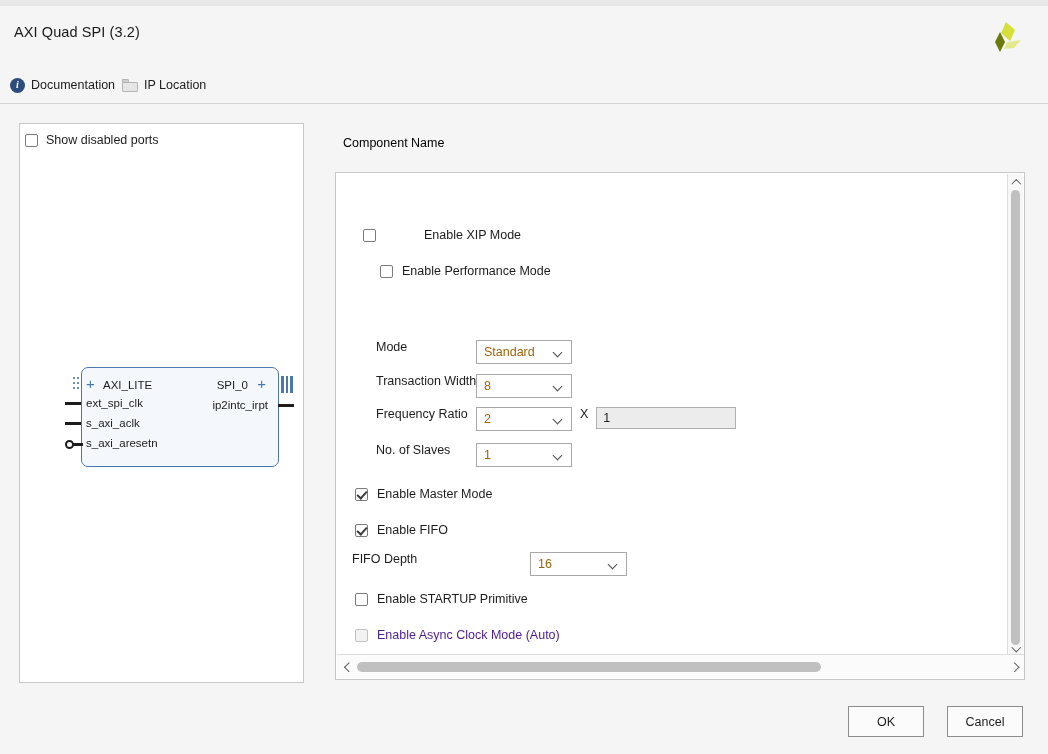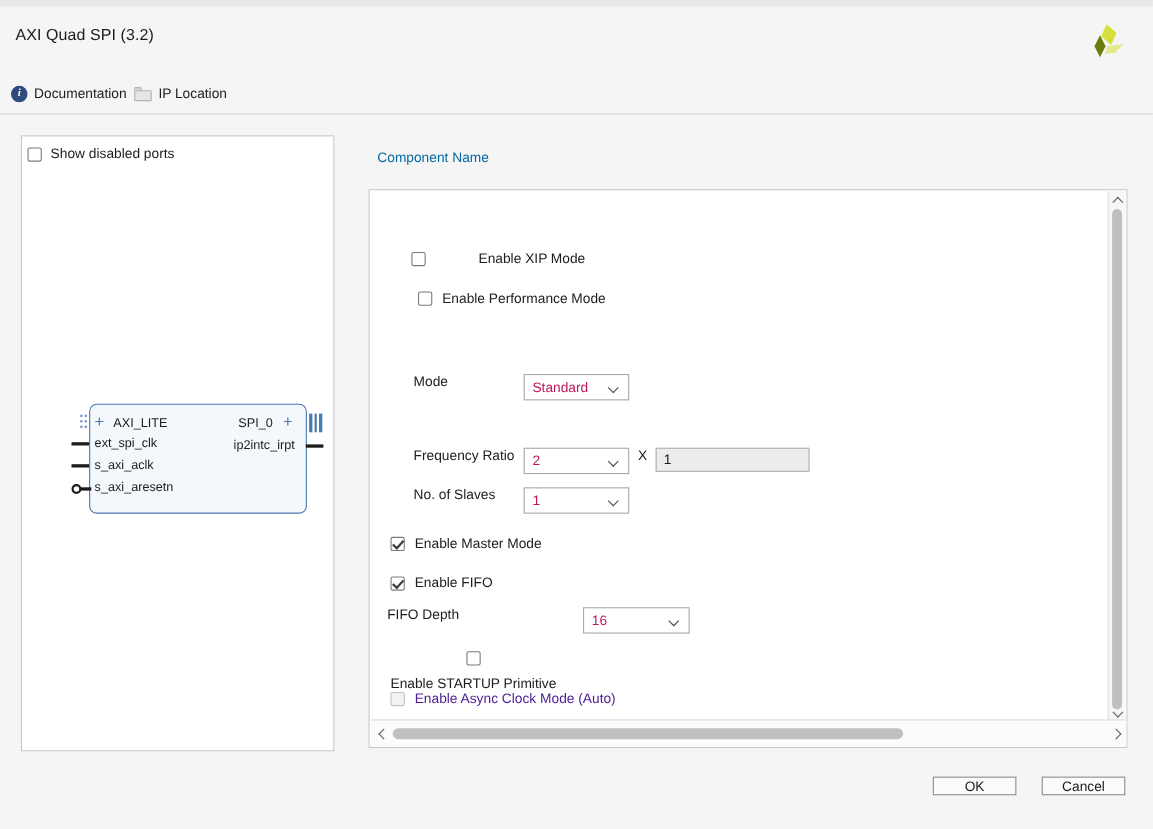--- a/index.html
+++ b/index.html
@@ -242,21 +242,21 @@
 
   
   #component-row {
     position: absolute;
     left: 343px; top: 136px;
     display: flex;
     align-items: center;
   }
   #component-label {
     font-size: 12.5px;
-    color: #0369a1;
+    color: #000000;
     margin-right: 8px;
   }
   #component-input {
     width: 564px; height: 20px;
     box-sizing: border-box;
     background: #ececec;
     border: 1px solid #b0b0b0;
     font-family: "Liberation Sans", sans-serif;
     font-size: 12.5px;
     color: #1c1c1c;
@@ -324,21 +324,21 @@
   }
   .combo {
     position: relative;
     height: 24px;
     box-sizing: border-box;
     background: #ffffff;
     border: 1px solid #a8a8a8;
     display: flex;
     align-items: center;
     font-size: 12.5px;
-    color: #be185d;
+    color: #a16207;
     padding-left: 7px;
     cursor: default;
   }
   .combo .chev {
     position: absolute;
     right: 9px; top: 8px;
     width: 8px; height: 5px;
   }
   .combo .chev::before {
     content: "";
@@ -431,21 +431,21 @@
     left: 20px; top: 7px;
     width: 464px; height: 10px;
     border-radius: 5px;
     background: #c0c0c0;
   }
 
   
   .btn {
     position: absolute;
     top: 706px;
-    width: 76px; height: 17px;
+    width: 76px; height: 31px;
     box-sizing: border-box;
     background: #fbfbfb;
     border: 1px solid #8c8c8c;
     font-family: "Liberation Sans", sans-serif;
     font-size: 12.5px;
     color: #1c1c1c;
     display: flex;
     align-items: center;
     justify-content: center;
     cursor: default;
@@ -530,39 +530,46 @@
 
 <div id="component-row">
   <span id="component-label">Component Name</span>
 </div>
 
 <div id="options-frame">
   <div id="options-scroll">
     <div id="options-content">
 
 
-      <div class="opt-cbx-row" style="left:37px; top:54px;gap:48px;">
+      <div class="opt-cbx-row" style="left:26px; top:54px;gap:48px;">
         <span class="cbx"></span>
         <span class="cbx-label">Enable XIP Mode</span>
       </div>
 
       <div class="opt-cbx-row" style="left:43px; top:90px;">
         <span class="cbx"></span>
         <span class="cbx-label">Enable Performance Mode</span>
       </div>
 
 
       <div class="field-row" style="left:39px; top:166px;">
         <span class="field-label" style="width:100px;">Mode</span>
         <span class="combo" style="width:96px;">
           <span>Standard</span>
           <span class="chev"></span>
         </span>
       </div>
 
+      <div class="field-row" style="left:39px; top:200px;">
+        <span class="field-label" style="width:100px;">Transaction Width</span>
+        <span class="combo" style="width:96px;">
+          <span>8</span>
+          <span class="chev"></span>
+        </span>
+      </div>
 
       <div class="field-row" style="left:39px; top:233px;">
         <span class="field-label" style="width:100px;">Frequency Ratio</span>
         <span class="combo" style="width:96px;">
           <span>2</span>
           <span class="chev"></span>
         </span>
         <span class="mult-x">X</span>
         <span class="plain-field" style="width:140px;">1</span>
       </div>
@@ -586,21 +593,21 @@
       </div>
 
       <div class="field-row" style="left:15px; top:378px;">
         <span class="field-label" style="width:178px;">FIFO Depth</span>
         <span class="combo" style="width:97px;">
           <span>16</span>
           <span class="chev"></span>
         </span>
       </div>
 
-      <div class="opt-cbx-row" style="left:18px; top:418px;flex-direction:column;">
+      <div class="opt-cbx-row" style="left:18px; top:418px;">
         <span class="cbx"></span>
         <span class="cbx-label">Enable STARTUP Primitive</span>
       </div>
 
       <div class="opt-cbx-row" style="left:18px; top:454px;">
         <span class="cbx disabled"></span>
         <span class="cbx-label disabled">Enable Async Clock Mode (Auto)</span>
       </div>
 
     </div>

